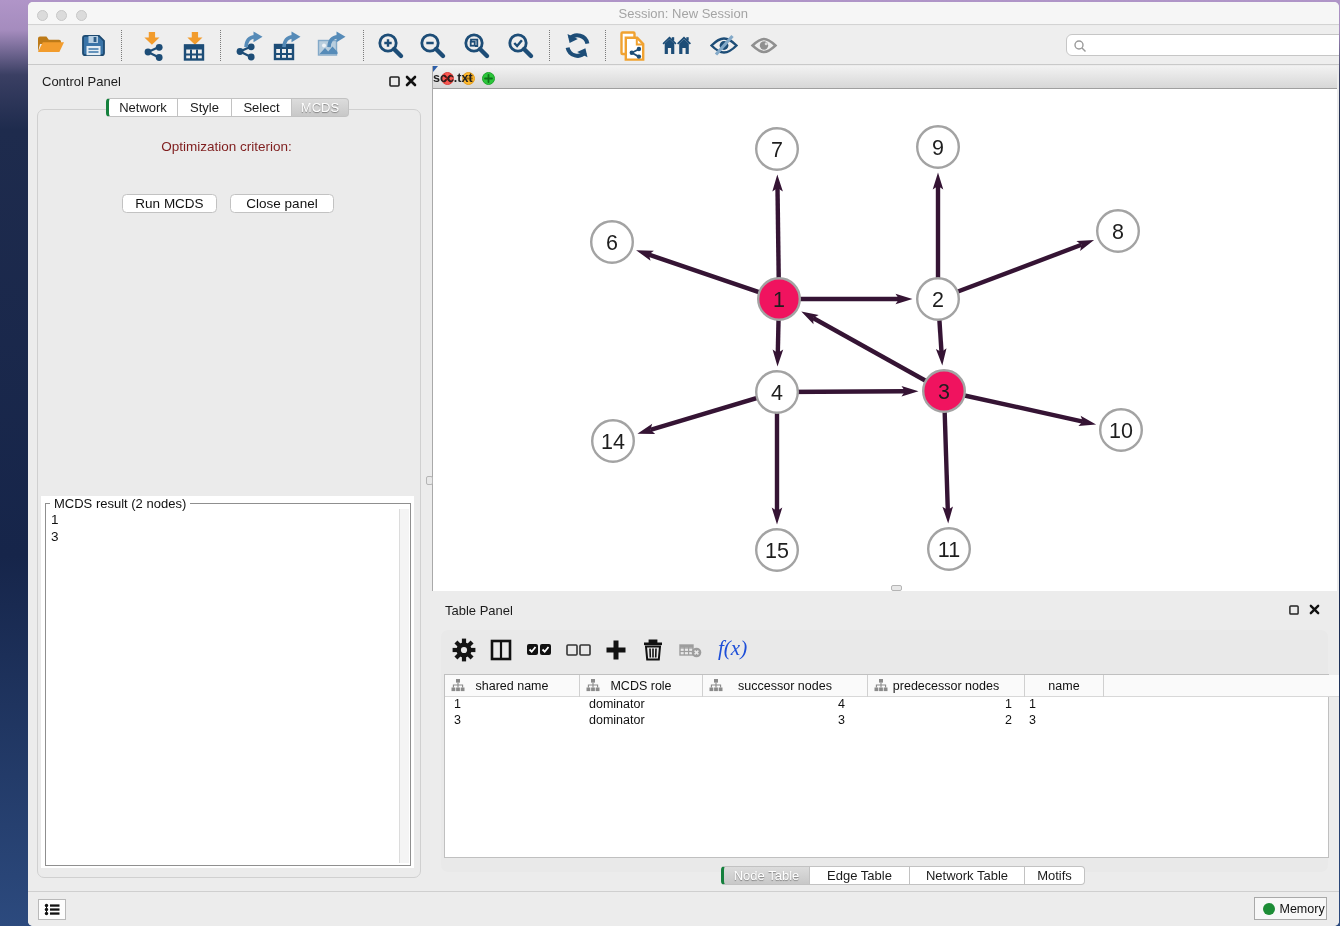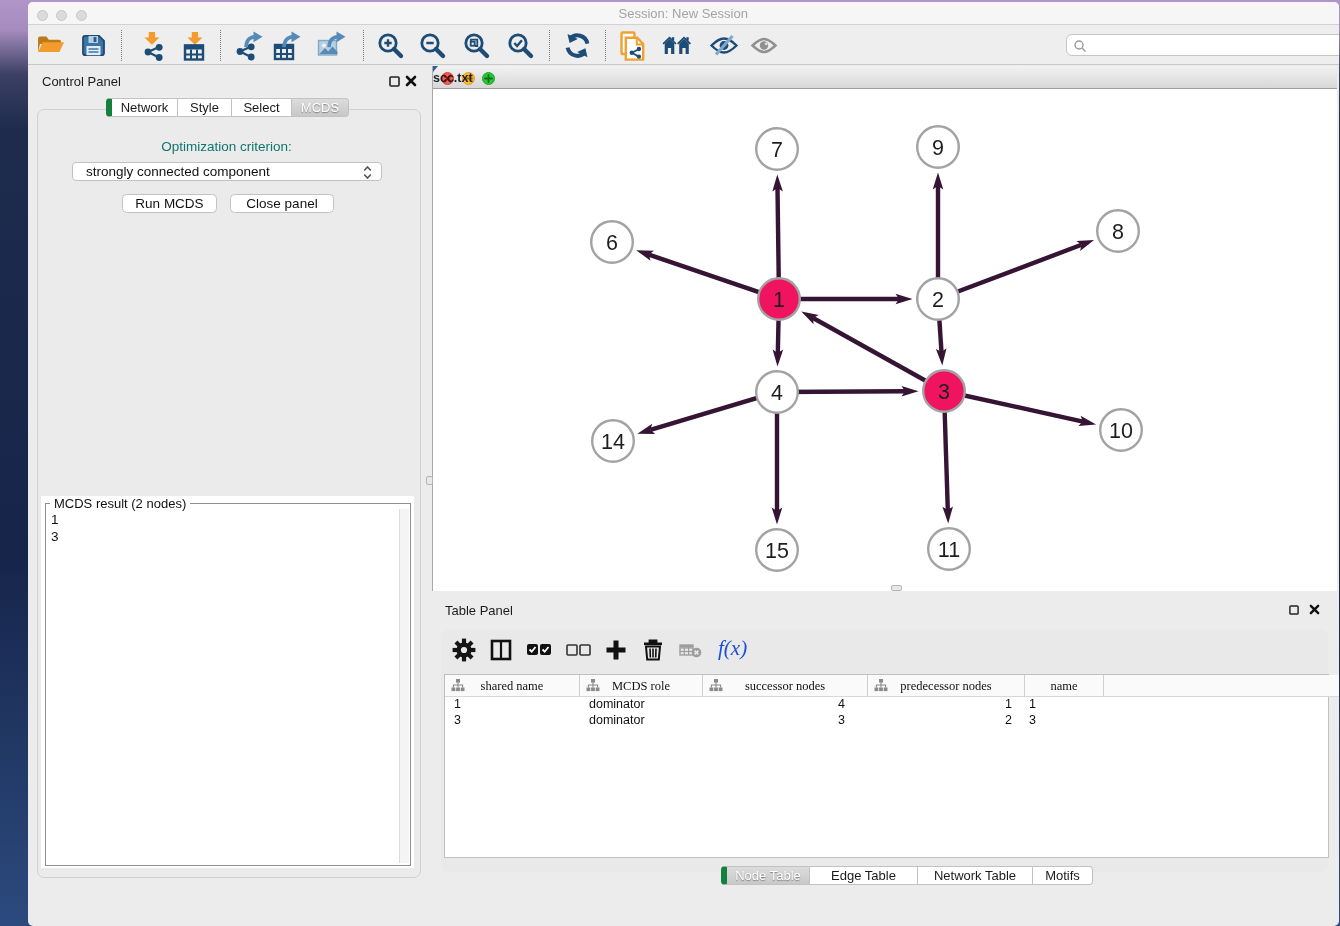--- a/index.html
+++ b/index.html
@@ -14,26 +14,26 @@
 #toolbar { position:absolute; left:0; top:24px; right:0; height:39px; background:#eeeeee; border-bottom:1px solid #c9c9c9; }
 .tbi { position:absolute; top:5px; width:30px; height:30px; }
 .tbsep { position:absolute; top:4px; width:0; height:31px; border-left:1px dotted #7a7a7a; }
 #searchbox { position:absolute; left:1038px; top:8px; width:290px; height:22px; background:#ffffff; border:1px solid #c6c6c6; border-radius:6px; }
 
 #cpanel { position:absolute; left:0; top:64px; width:397px; bottom:35px; background:#ececec; }
 #cpanel-title { position:absolute; left:14px; top:8px; font-size:13px; color:#1c1c1c; }
 #cp-box { position:absolute; left:9px; top:43px; width:384px; bottom:13px; border:1px solid #d0d0d0; border-radius:7px; background:#ebebeb; }
 .tabrow { position:absolute; display:flex; height:19px; font-size:13px; }
 .tab { border:1px solid #c2c2c2; border-left:none; background:#ffffff; color:#1b1b1b; display:flex; align-items:center; justify-content:center; }
-.tab.first { border-left:6px solid #15803d; border-radius:4px 0 0 4px; }
+.tab.first { border-left:3px solid #15803d; border-radius:4px 0 0 4px; }
 .tab.last { border-radius:0 4px 4px 0; }
 .tab.sel { background:linear-gradient(180deg,#dcdcdc,#c8c8c8); color:#ffffff; text-shadow:0 1px 1px rgba(120,120,120,0.9); }
 #cp-tabs { left:78px; top:32px; }
 
-#opt-label { position:absolute; left:0; width:397px; top:73px; text-align:center; font-size:13.5px; color:#0f766e; }
+#opt-label { position:absolute; left:0; width:397px; top:73px; text-align:center; font-size:13.5px; color:#7f1d1d; }
 #dropdown { position:absolute; left:44px; top:96px; width:310px; height:19px; background:#ffffff; border:1px solid #c2c2c2; border-radius:4px; font-size:13.5px; color:#111; line-height:17px; padding-left:13px; }
 .btn { position:absolute; height:19px; background:#ffffff; border:1px solid #c2c2c2; border-radius:4.5px; font-size:13.5px; color:#111; text-align:center; line-height:17px; }
 #btn-run { left:94px; top:128px; width:95px; }
 #btn-close { left:202px; top:128px; width:104px; }
 
 #mcds-wrap { position:absolute; left:13px; top:430px; width:373px; height:372px; background:#ffffff; }
 #mcds-border { position:absolute; left:4px; top:7px; right:3px; bottom:2px; border:1px solid #8f8f8f; }
 #mcds-legend { position:absolute; left:9px; top:0px; background:#ffffff; padding:0 4px; font-size:13px; color:#111; }
 #mcds-items { position:absolute; left:10px; top:16px; font-size:13.5px; color:#111; line-height:16.5px; }
 #mcds-scroll { position:absolute; right:5px; top:13px; bottom:5px; width:10px; background:#f4f4f4; border-left:1px solid #dcdcdc; }
@@ -43,21 +43,21 @@
 #net-title { position:absolute; left:0; right:0; top:5px; text-align:left; font-size:12.5px; font-weight:700; color:#222; }
 .mac { position:absolute; top:5.5px; width:13px; height:13px; border-radius:50%; }
 #net-canvas { position:absolute; left:0; top:25px; right:0; bottom:0; background:#ffffff; }
 .grip { position:absolute; background:#e8e8e8; border:1px solid #b5b5b5; border-radius:2px; }
 
 #tpanel { position:absolute; left:404px; top:596px; right:1.5px; bottom:35px; background:#ececec; }
 #tp-title { position:absolute; left:13px; top:5px; font-size:13px; color:#1c1c1c; }
 #tp-box { position:absolute; left:9px; top:32px; right:9px; height:242px; background:#e9e9e9; border-radius:7px; }
 #tp-table { position:absolute; left:12px; top:76px; right:8px; height:184px; background:#ffffff; border:1px solid #c0c0c0; }
 #tp-header { position:absolute; left:0; top:0; height:22px; background:#fafafa; border-bottom:1px solid #d8d8d8; }
-.hcell { position:absolute; top:0; height:22px; border-right:1px solid #d0d0d0; font-size:12.5px; color:#111; text-align:center; line-height:22px;font-family:Liberation Serif, serif; }
+.hcell { position:absolute; top:0; height:22px; border-right:1px solid #d0d0d0; font-size:12.5px; color:#111; text-align:center; line-height:22px; }
 .hicon { position:absolute; top:4px; }
 .cell { position:absolute; font-size:12.5px; color:#111; }
 #tp-tabs { left:289px; top:268px; }
 
 #statusbar { position:absolute; left:0; right:0; bottom:0; height:35px; background:#ececec; border-top:1px solid #cfcfcf; }
 #sb-listbtn { position:absolute; left:10px; top:7px; width:28px; height:21px; background:#fdfdfd; border:1px solid #b9b9b9; }
 #sb-mem { position:absolute; right:12px; top:5px; width:73px; height:23px; background:#f7f7f7; border:1px solid #a9a9a9; font-size:12.5px; color:#111; }
 </style>
 </head>
 <body>
@@ -224,26 +224,20 @@
         <path d="M2 2 L10 10 M10 2 L2 10" stroke="#111" stroke-width="2.6" stroke-linecap="round"></path>
       </svg>
     <div id="cp-box"></div>
     <div class="tabrow" id="cp-tabs">
       <div class="tab first" style="width:72px;">Network</div>
       <div class="tab" style="width:54px;text-align:center;">Style</div>
       <div class="tab" style="width:60px;">Select</div>
       <div class="tab last sel" style="width:57px;">MCDS</div>
     </div>
     <div id="opt-label">Optimization criterion:</div>
-    <div id="dropdown">strongly connected component
-      <svg width="9" height="13" style="position:absolute;right:9px;top:3px;" viewBox="0 0 9 13">
-          <path d="M1.2 4.5 L4.5 1 L7.8 4.5" fill="none" stroke="#555" stroke-width="1.6"></path>
-          <path d="M1.2 8.5 L4.5 12 L7.8 8.5" fill="none" stroke="#555" stroke-width="1.6"></path>
-        </svg>
-    </div>
     <div class="btn" id="btn-run">Run MCDS</div>
     <div class="btn" id="btn-close">Close panel</div>
     <div id="mcds-wrap">
       <div id="mcds-border"></div>
       <div id="mcds-legend">MCDS result (2 nodes)</div>
       <div id="mcds-items">1<br>3</div>
       <div id="mcds-scroll"></div>
     </div>
   </div>
 
@@ -449,19 +443,36 @@
           <div class="cell" style="left:584px;top:22px;">1</div>
           <div class="cell" style="left:9px;top:38px;">3</div>
           <div class="cell" style="left:144px;top:38px;">dominator</div>
           <div class="cell" style="left:360px;top:38px;width:40px;text-align:right;">3</div>
           <div class="cell" style="left:527px;top:38px;width:40px;text-align:right;">2</div>
           <div class="cell" style="left:584px;top:38px;">3</div>
         </div>
     </div>
     <div class="tabrow" id="tp-tabs">
       <div class="tab first sel" style="width:89px;">Node Table</div>
-      <div class="tab" style="width:108px;">Edge Table</div>
+      <div class="tab" style="width:100px;">Edge Table</div>
       <div class="tab" style="width:115px;">Network Table</div>
       <div class="tab last" style="width:60px;">Motifs</div>
     </div>
   </div>
 
+  <div id="statusbar">
+    <div id="sb-listbtn">
+      <svg width="16" height="13" style="position:absolute;left:5px;top:3px;" viewBox="0 0 16 13">
+        <circle cx="2.5" cy="2.5" r="1.7" fill="#111"></circle>
+          <circle cx="2.5" cy="6.5" r="1.7" fill="#111"></circle>
+          <circle cx="2.5" cy="10.5" r="1.7" fill="#111"></circle>
+        <line x1="2.5" y1="2.5" x2="2.5" y2="10.5" stroke="#111" stroke-width="1"></line>
+        <rect x="6" y="1.4" width="9.5" height="2.3" fill="#111"></rect>
+          <rect x="6" y="5.4" width="9.5" height="2.3" fill="#111"></rect>
+          <rect x="6" y="9.4" width="9.5" height="2.3" fill="#111"></rect>
+      </svg>
+    </div>
+    <div id="sb-mem">
+      <span style="position:absolute;left:8px;top:5px;width:12px;height:12px;border-radius:50%;background:#1c8c35;"></span>
+      <span style="position:absolute;left:25px;top:4px;">Memory</span>
+    </div>
+  </div>
 </div>
 
 </body></html>

